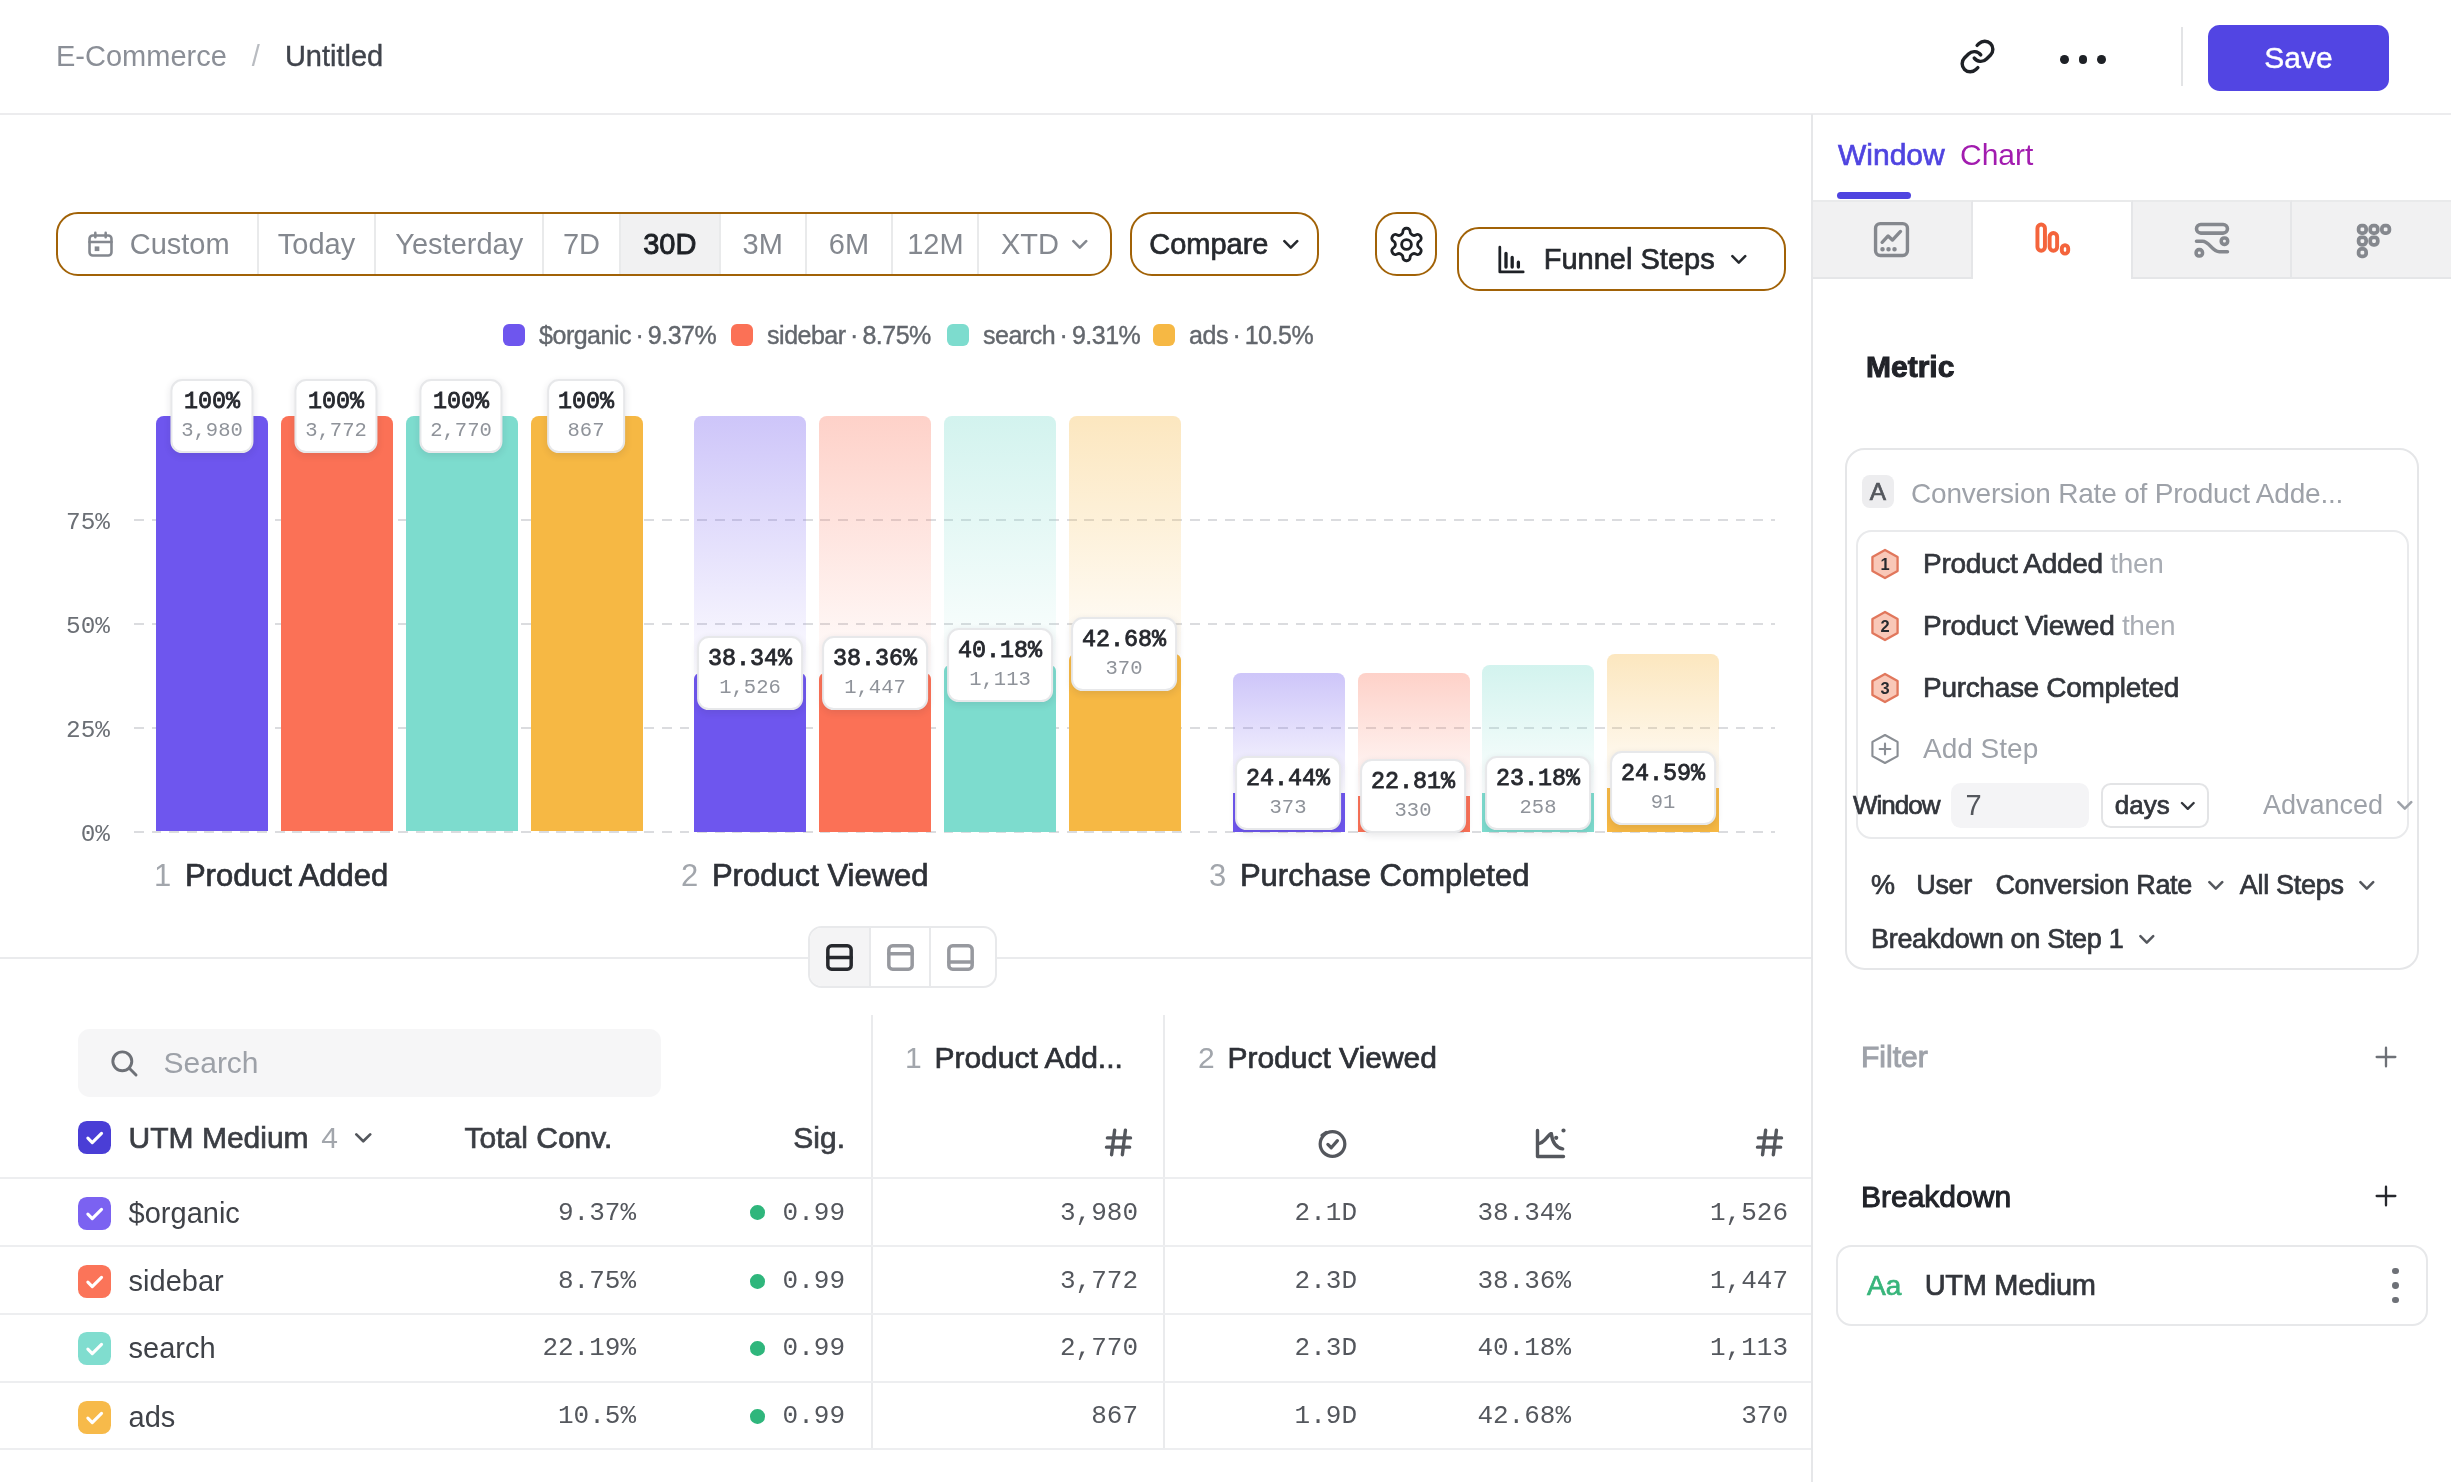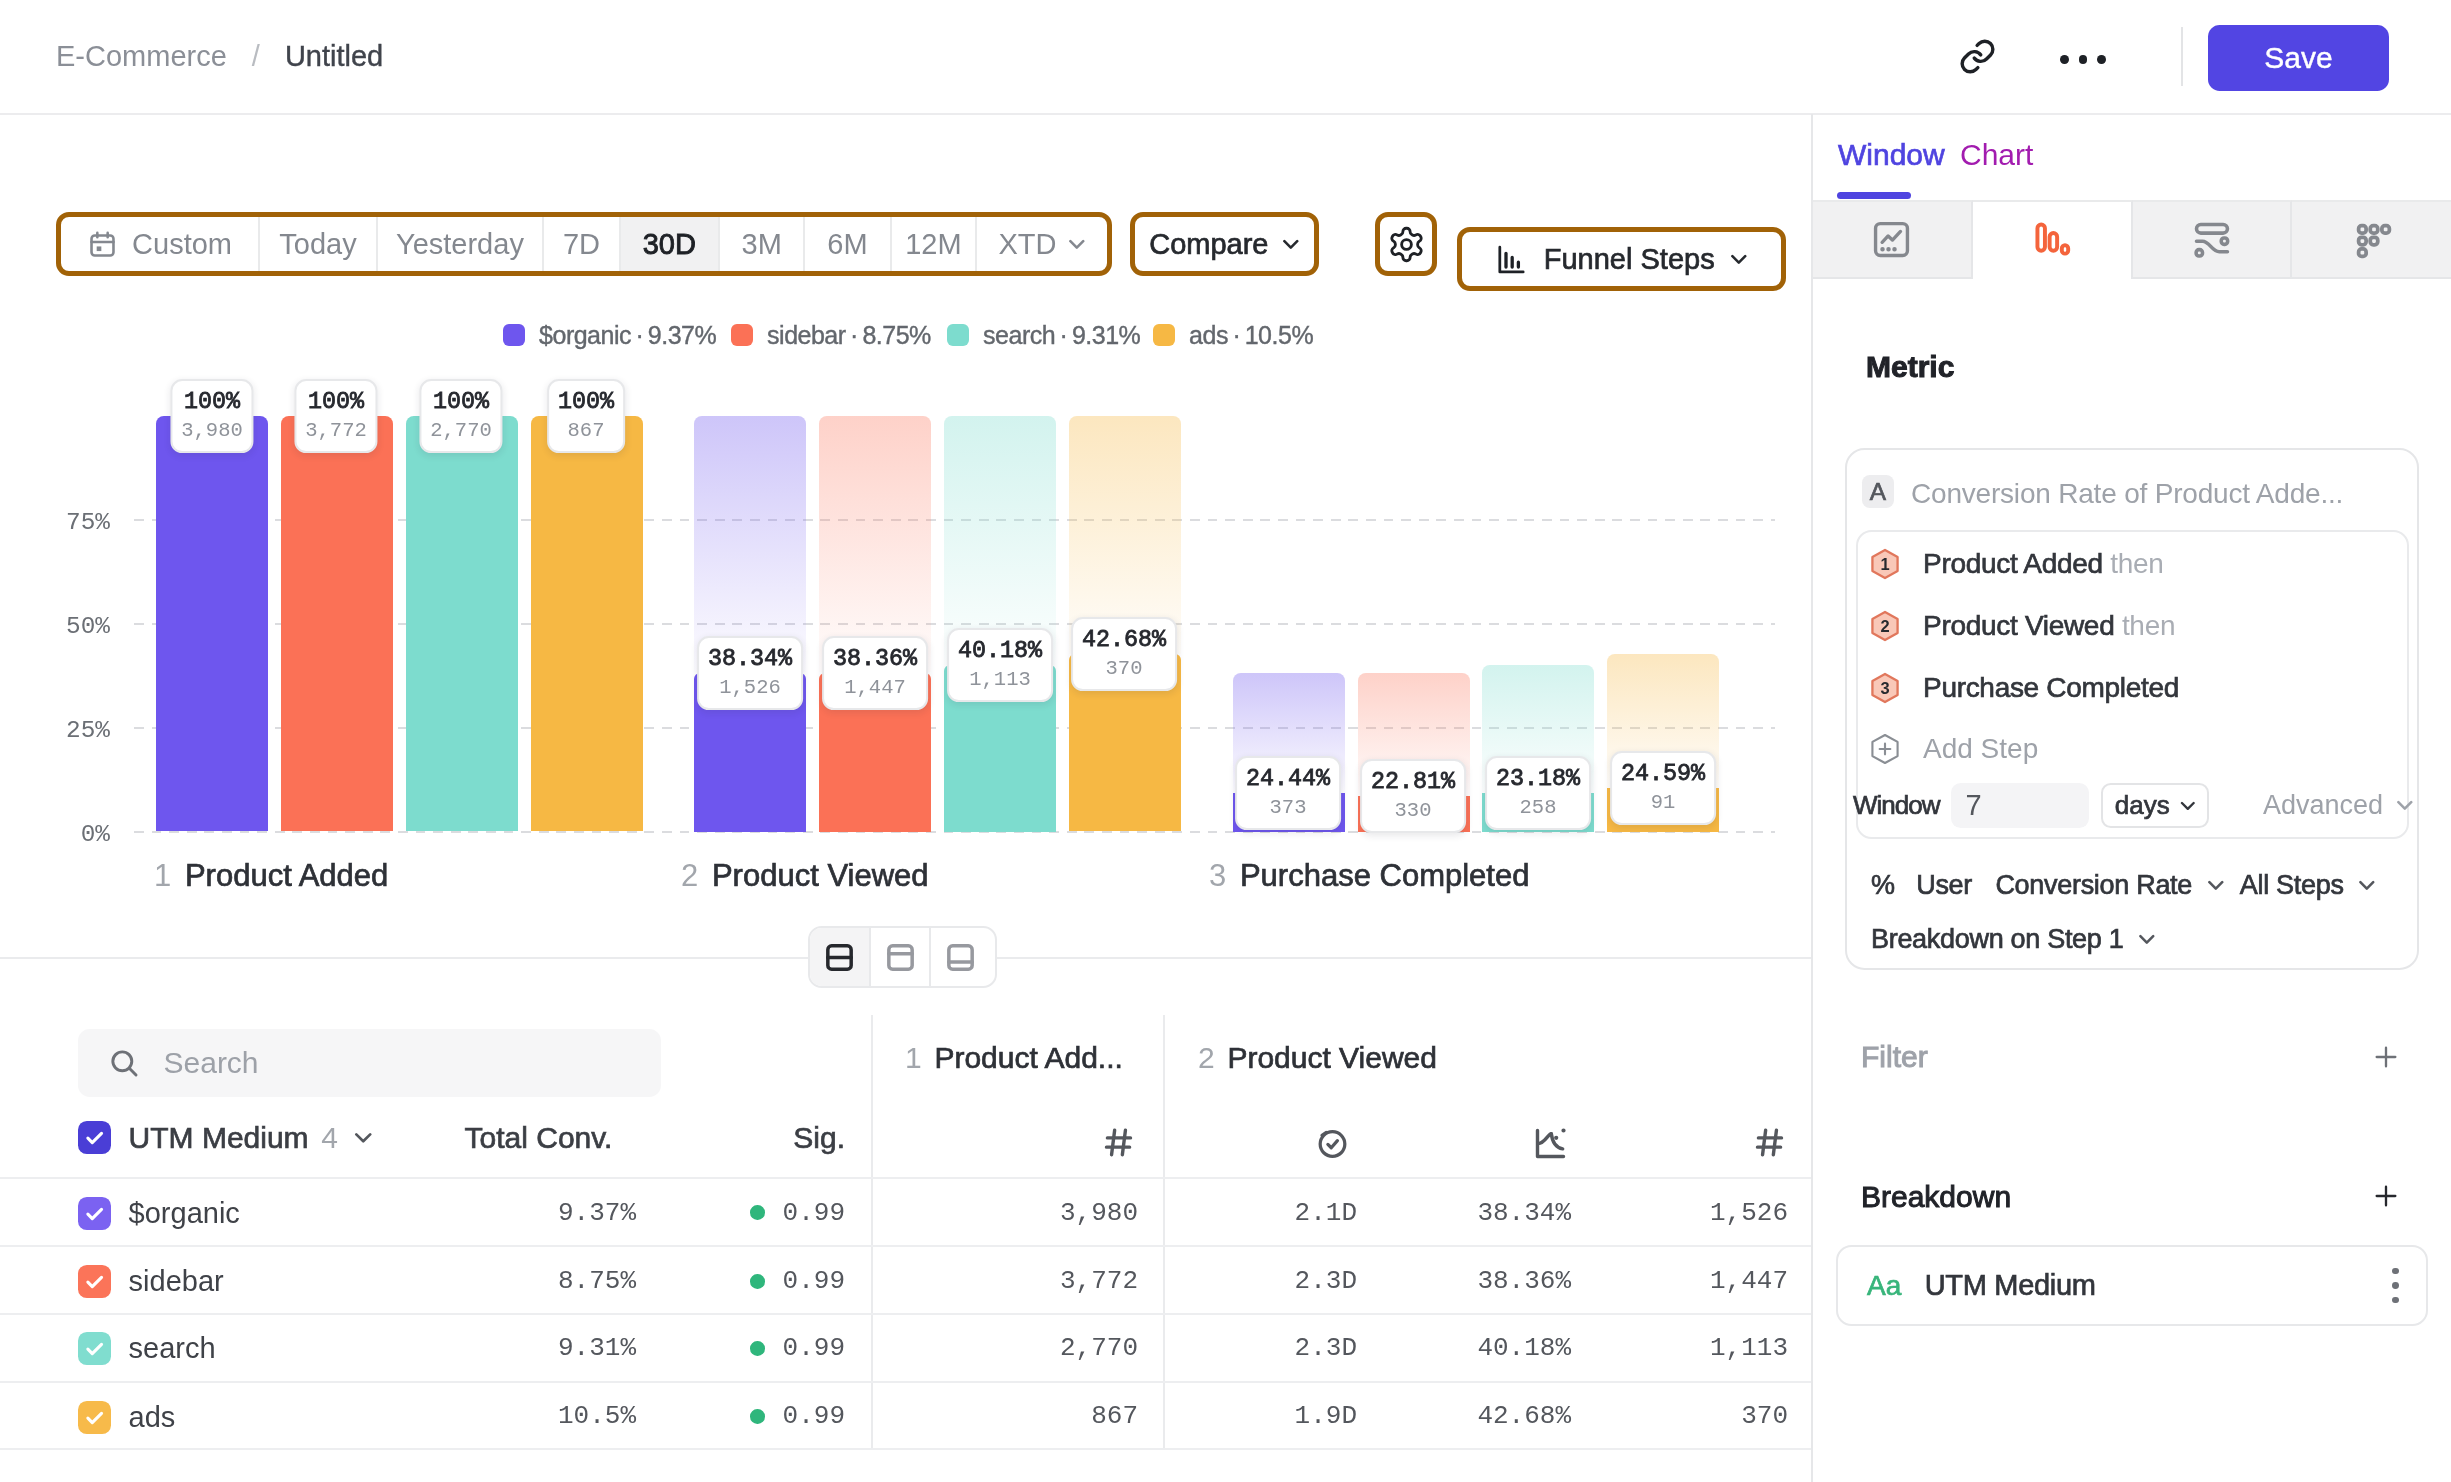--- a/index.html
+++ b/index.html
@@ -1,20 +1,20 @@
 <!DOCTYPE html>
 <html><head>
 <meta charset="utf-8">
 <style>
   html,body{margin:0;padding:0}
   body{width:2452px;height:1482px;background:#fff;font-family:"Liberation Sans",sans-serif;position:relative;overflow:hidden}
   .a{position:absolute}
   .mono{font-family:"Liberation Mono",monospace}
   .flex{display:flex;align-items:center}
-  .btn{border:5px solid #a16207;border-radius:13px;background:#fff;box-sizing:border-box}
+  .btn{border:2px solid #a16207;border-radius:22px;background:#fff;box-sizing:border-box}
   svg{display:block}
   .chev{flex:0 0 auto}
   .lbl{transform:translate(-50%,-50%);background:#fff;border:2px solid #E7E8EA;border-radius:11.7px;
        box-shadow:0 2.9px 7.8px rgba(40,40,60,.10);padding:5.9px 8.8px;text-align:center;
        font-family:"Liberation Mono",monospace;font-size:23.4px;font-weight:400;-webkit-text-stroke:0.8px;color:#26282E;line-height:1.3;white-space:nowrap}
   .lbl span{display:block;font-size:20.5px;font-weight:400;-webkit-text-stroke:0;color:#8F939A;margin-top:1px}
   .cb{width:33px;height:33px;border-radius:8.8px;display:flex;align-items:center;justify-content:center;flex:0 0 auto}
   .row{left:78px;height:37px}
   .rowname{margin-left:17.6px;font-size:29px;color:#3F4248}
   .val{font-family:"Liberation Mono",monospace;font-size:26px;color:#54575D;text-align:right}
@@ -275,21 +275,21 @@
 <div class="a val" style="left:1495px;top:1266px;width:293px">1,447</div>
 
 <div class="a flex row" style="top:1330px">
   <div class="cb" style="background:#80DDCF">
       <svg width="23.4" height="23.4" viewBox="0 0 24 24" fill="none" stroke="#fff" stroke-width="3.2" stroke-linecap="round" stroke-linejoin="round">
         <path d="M5 12.5l4.5 4.5L19 7.5"></path>
       </svg>
     </div>
   <span class="rowname">search</span>
 </div>
-<div class="a val" style="left:441px;top:1333px;width:195px">9.31%</div>
+<div class="a val" style="left:441px;top:1333px;width:195px">22.19%</div>
 <div class="a dot" style="left:750px;top:1341px"></div>
 <div class="a val" style="left:650px;top:1333px;width:195px">0.99</div>
 <div class="a val" style="left:845px;top:1333px;width:293px">2,770</div>
 <div class="a val" style="left:1064px;top:1333px;width:293px">2.3D</div>
 <div class="a val" style="left:1278px;top:1333px;width:293px">40.18%</div>
 <div class="a val" style="left:1495px;top:1333px;width:293px">1,113</div>
 
 <div class="a flex row" style="top:1399px">
   <div class="cb" style="background:#F7BA4A">
       <svg width="23.4" height="23.4" viewBox="0 0 24 24" fill="none" stroke="#fff" stroke-width="3.2" stroke-linecap="round" stroke-linejoin="round">

